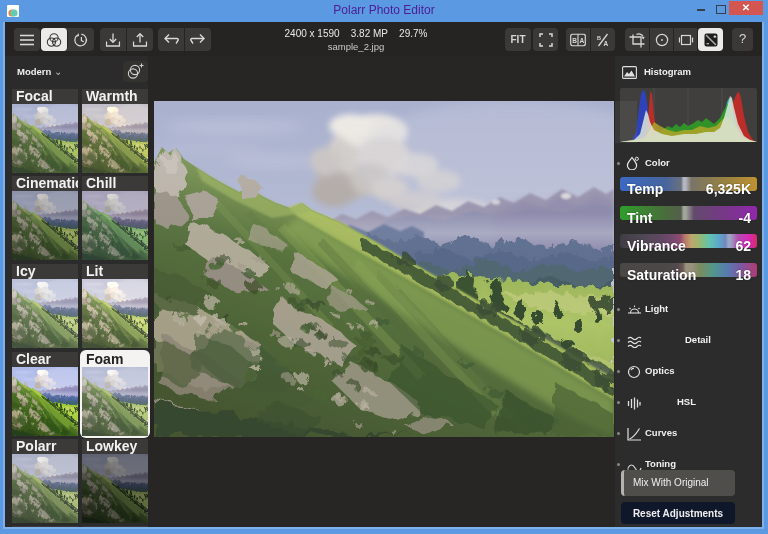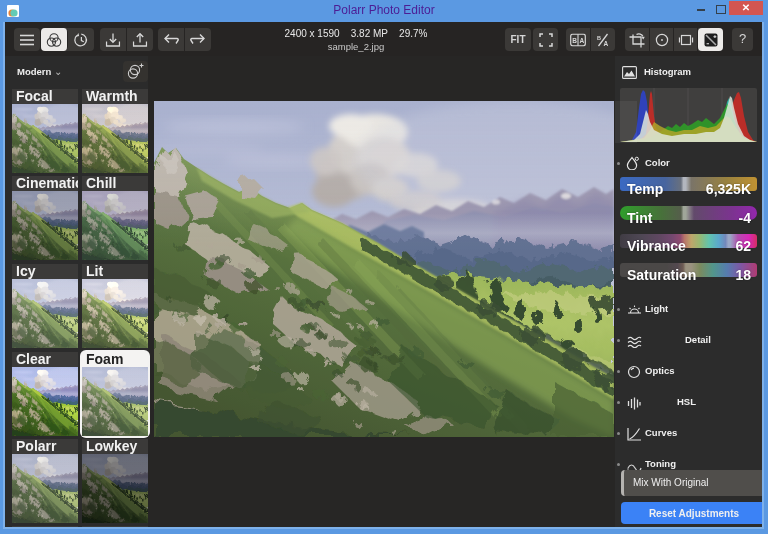--- a/index.html
+++ b/index.html
@@ -39,23 +39,23 @@
 .tile .img { width:66px; height:69px; overflow:hidden; position:relative; }
 .tile .img svg { position:absolute; left:0; top:0; }
 .tile.sel { background:#f4f3f2; border-radius:4px; box-shadow:0 0 0 2px #f4f3f2; }
 .tile.sel .lbl { background:transparent; color:#222; }
 
 .sechdr { position:absolute; color:#f0f0f0; font-size:9.5px; font-weight:bold; }
 .dot { position:absolute; width:3px; height:3px; border-radius:50%; background:#8a8a8a; }
 .slider { position:absolute; left:620px; width:137px; height:14px; border-radius:3px; color:#fff; font-size:14px; font-weight:bold; line-height:24px; }
 .slider .nm { position:absolute; left:7px; text-shadow:0 0 2px rgba(0,0,0,.4); }
 .slider .vl { position:absolute; right:6px; text-shadow:0 0 2px rgba(0,0,0,.4); }
-.hbtn { position:absolute; left:621px; width:146px; border-radius:4px; color:#efefef; font-size:10px; }
+.hbtn { position:absolute; left:621px; width:114px; border-radius:4px; color:#efefef; font-size:10px; }
 #mixbtn { top:470px; height:26px; background:#504e4b; border-left:3px solid #b5b3b0; line-height:26px; padding-left:9px; font-size:10px; }
-#resetbtn { top:502px; height:22px; background:#3b82f6; text-align:center; line-height:24px; font-weight:bold; }
+#resetbtn { top:502px; height:22px; background:#0f172a; text-align:center; line-height:24px; font-weight:bold; }
 
 #bL { left:0; top:22px; width:5px; height:512px; background:#5b99e2; }
 #bR { left:762px; top:22px; width:6px; height:512px; background:#5b99e2; }
 #bB { left:0; top:527px; width:768px; height:7px; background:#5b99e2; }
 #bLi { left:3px; top:22px; width:2px; height:505px; background:#7eb1ea; }
 #bRi { left:762px; top:22px; width:2px; height:505px; background:#7eb1ea; }
 #bBi { left:3px; top:527px; width:761px; height:2px; background:#7eb1ea; }
 </style>
 </head>
 <body>
@@ -610,21 +610,21 @@
 <div class="abs" style="left:626px; top:156px;"><svg width="13" height="14" viewBox="0 0 13 14">
       <path d="M6,1.5 C8,4.5 10.6,6.8 10.6,9.3 A4.6,4.6 0 0 1 1.4,9.3 C1.4,6.8 4,4.5 6,1.5 Z" fill="none" stroke="#e8e8e8" stroke-width="1.2"></path>
       <circle cx="10.8" cy="2.8" r="1.6" fill="none" stroke="#e8e8e8" stroke-width="1"></circle>
     </svg></div>
 <div class="sechdr" style="left:645px; top:157px;">Color</div>
 
 <div class="slider" style="top:177px; background:linear-gradient(to right,#3a69c2 0%,#47659f 33%,#68707e 44.5%,#b2b6be 46.3%,#b2b6be 48%,#7a7468 52%,#99823f 78%,#c09232 100%);">
     <span class="nm">Temp</span>
     <span class="vl">6,325K</span>
   </div>
-<div class="slider" style="top:206px; background:linear-gradient(to right,#2f9e2b 0%,#47713a 30%,#555e4b 44.5%,#a0a699 46.3%,#a0a699 48%,#624a6b 54%,#7c3390 82%,#9327ad 100%);border-radius:10px;">
+<div class="slider" style="top:206px; background:linear-gradient(to right,#2f9e2b 0%,#47713a 30%,#555e4b 44.5%,#a0a699 46.3%,#a0a699 48%,#624a6b 54%,#7c3390 82%,#9327ad 100%);">
     <span class="nm">Tint</span>
     <span class="vl">-4</span>
   </div>
 <div class="slider" style="top:234px; background:linear-gradient(to right,#403c44 0%,#4e4754 15%,#5e4760 28%,#744870 38%,#8f4a70 44%,#b8746a 47%,#bfa66b 52%,#98b872 58%,#62c4ae 65%,#5ba8cc 72%,#7388bb 77%,#9aa6c5 79%,#9aa6c5 80.5%,#b14fae 86%,#d928b9 94%,#d42f63 100%);">
     <span class="nm">Vibrance</span>
     <span class="vl">62</span>
   </div>
 <div class="slider" style="top:263px; background:linear-gradient(to right,#4a4847 0%,#4b4847 34%,#544950 42%,#6e5b53 46%,#9a927f 48%,#9a927f 52%,#7c8a5e 58%,#52968c 68%,#567cae 78%,#7e57a4 88%,#b03b72 100%);">
     <span class="nm">Saturation</span>
     <span class="vl">18</span>

